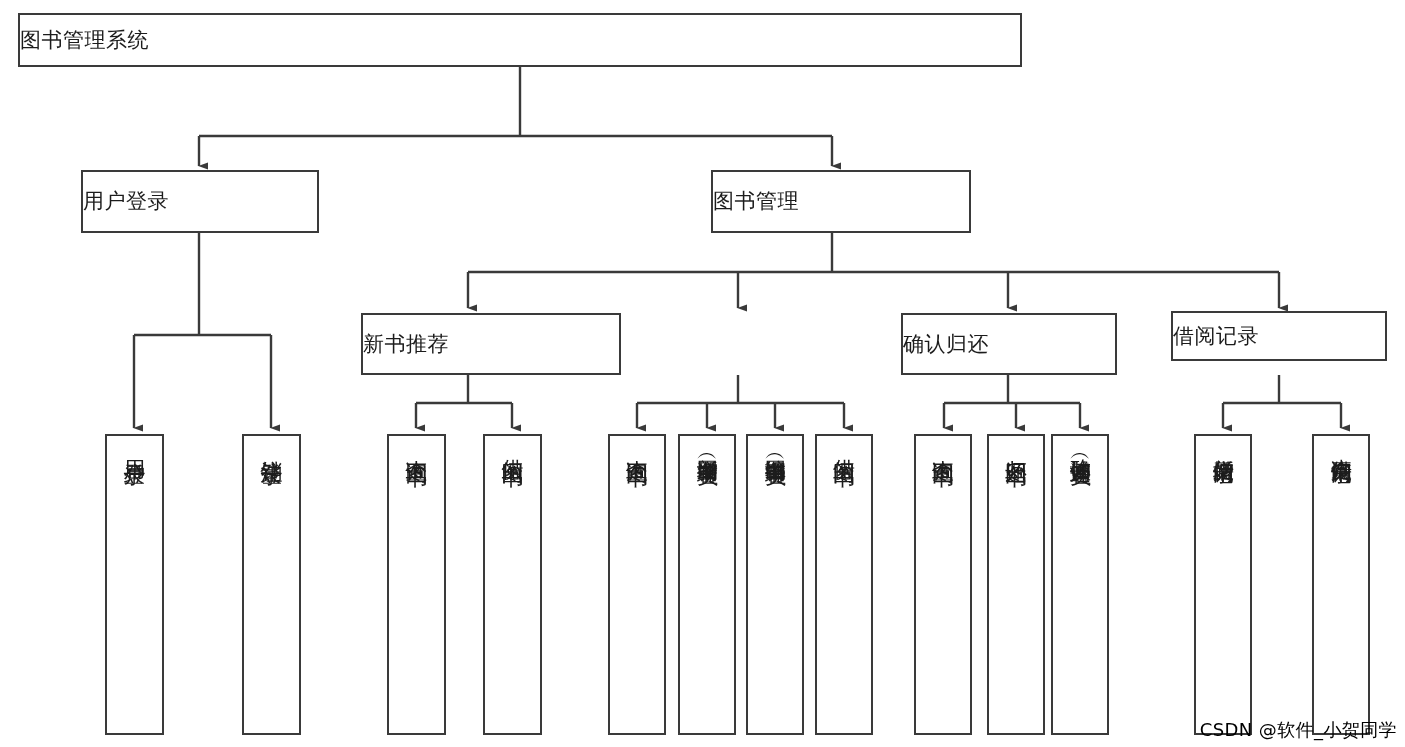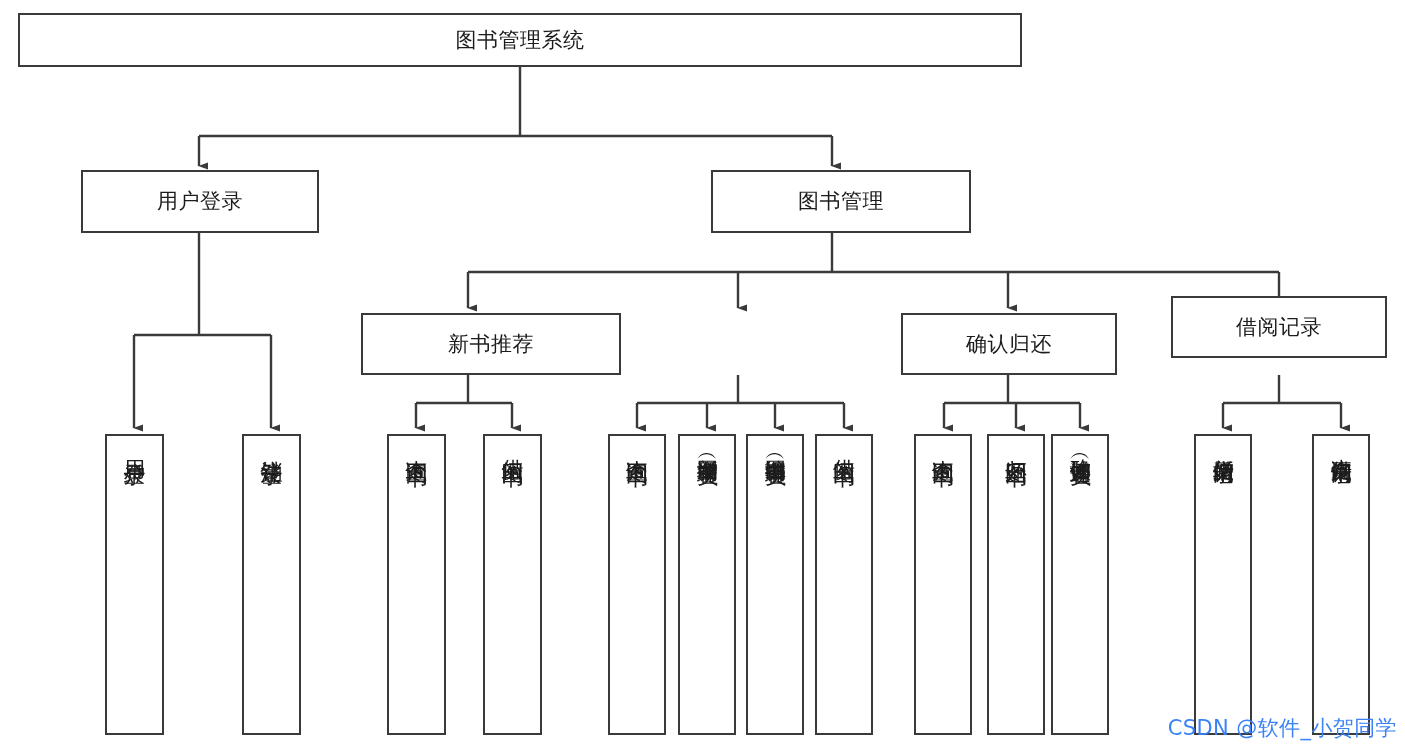--- a/index.html
+++ b/index.html
@@ -27,21 +27,20 @@
     height: 747px;
     pointer-events: none;
   }
   .node {
     position: absolute;
     box-sizing: border-box;
     border: 2.4px solid #3a3a3a;
     background: #ffffff;
     display: flex;
     align-items: center;
-    justify-content: center;
     color: #1c1c1c;
   }
   .node .label {
     display: block;
     text-align: center;
     line-height: 1.18;
     letter-spacing: 0.5px;
   }
   .node.horizontal .label {
     font-size: 21px;
@@ -61,22 +60,22 @@
     white-space: nowrap;
   }
   .node.vertical.tight .label {
     font-size: 21px;
     letter-spacing: 1px;
   }
   #watermark {
     position: absolute;
     right: 8px;
     bottom: 5px;
-    font-size: 21px;
-    color: #3b82f6;
+    font-size: 18px;
+    color: #000000;
     white-space: nowrap;
     letter-spacing: 0.4px;
   }
 </style>
 </head>
 <body>
 
 <div id="diagram-root">
 
   <svg class="connectors" viewBox="0 0 1405 747" xmlns="http://www.w3.org/2000/svg">
@@ -142,21 +141,21 @@
   <div class="node horizontal" style="left:711px; top:170px; width:260px; height:63px;">
     <span class="label">图书管理</span>
   </div>
 
   <div class="node horizontal" style="left:361px; top:313px; width:260px; height:62px;">
     <span class="label">新书推荐</span>
   </div>
   <div class="node horizontal" style="left:901px; top:313px; width:216px; height:62px;">
     <span class="label">确认归还</span>
   </div>
-  <div class="node horizontal" style="left:1171px; top:296px; width:216px; height:62px;">
+  <div class="node horizontal" style="left:1171px; top:311px; width:216px; height:50px;">
     <span class="label">借阅记录</span>
   </div>
 
   <div class="node vertical" style="left:105px; top:434px; width:59px; height:301px;">
     <span class="label">用户登录</span>
   </div>
   <div class="node vertical" style="left:242px; top:434px; width:59px; height:301px;">
     <span class="label">注销登录</span>
   </div>
 

